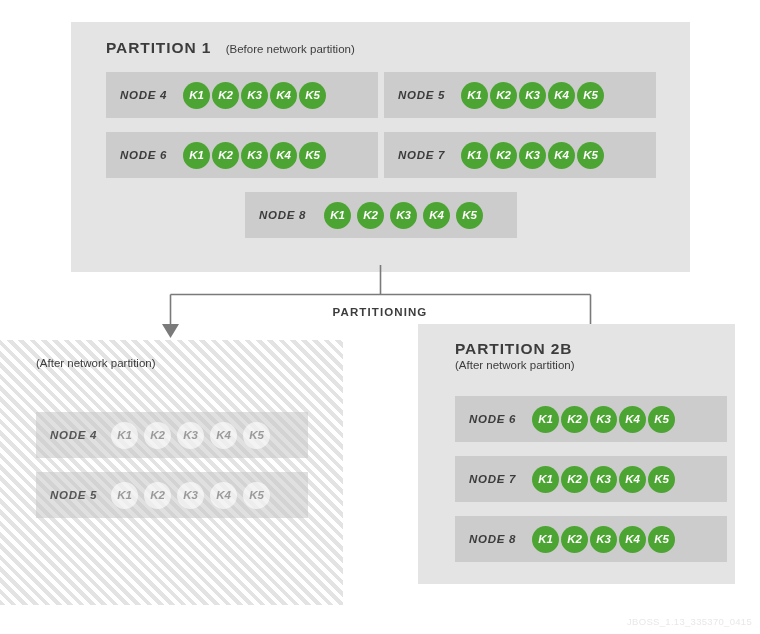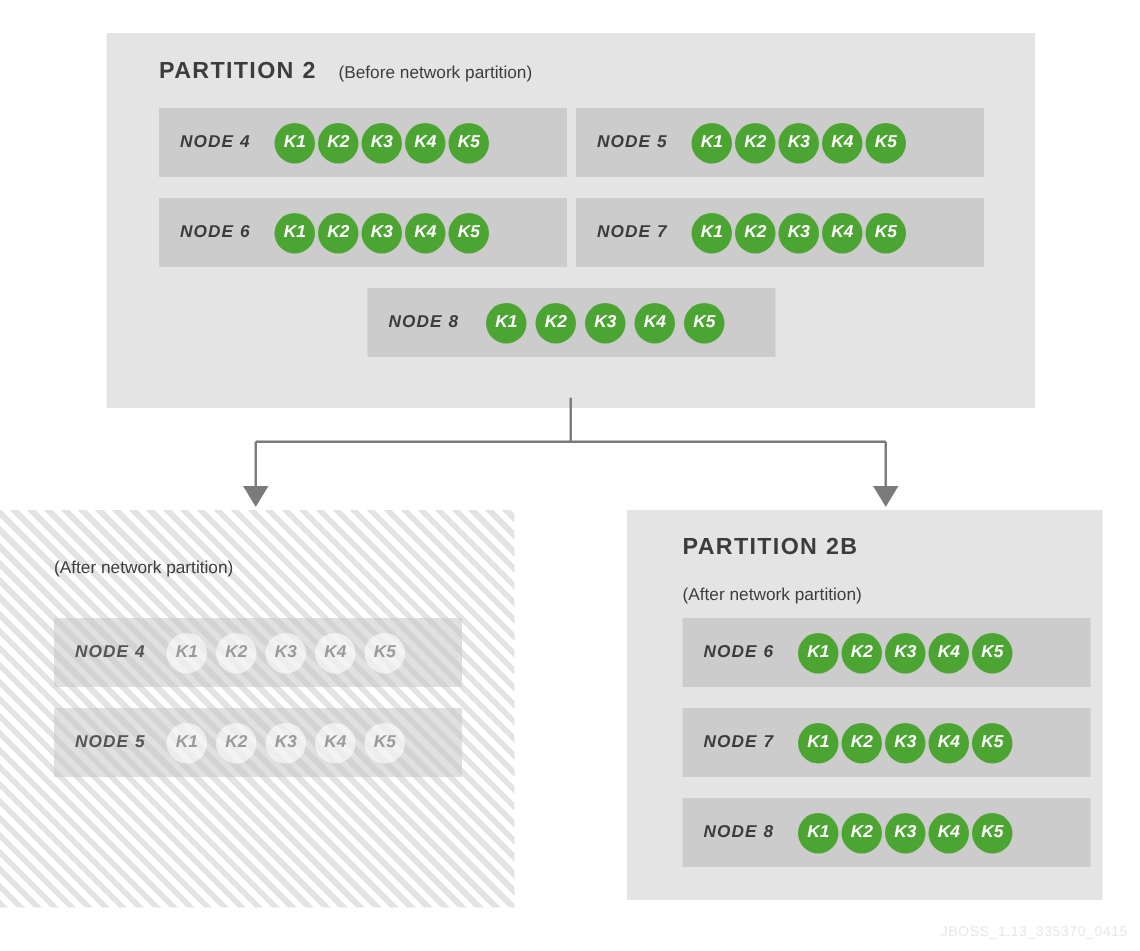--- a/index.html
+++ b/index.html
@@ -57,21 +57,21 @@
     vertical-align: baseline;
   }
   .heading-inline .panel-subtitle {
     margin-left: 10px;
   }
   .heading-stacked .panel-title {
     display: block;
   }
   .heading-stacked .panel-subtitle {
     display: block;
-    margin-top: 17px;
+    margin-top: 1px;
   }
 
   
   .node-row {
     position: absolute;
     background: #cccccc;
     box-sizing: border-box;
     display: flex;
     align-items: center;
     font-style: italic;
@@ -153,21 +153,21 @@
   }
 </style>
 </head>
 <body>
 
 <div id="stage">
 
   <div class="panel" style="left:71px; top:22px; width:619px; height:250px;">
 
     <div class="panel-heading heading-inline" style="left:35px; top:17px;">
-      <span class="panel-title">PARTITION 2</span>
+      <span class="panel-title">PARTITION 1</span>
       <span class="panel-subtitle">(Before network partition)</span>
     </div>
 
     <div class="node-row" style="left:35px; top:50px; width:272px; height:46px; padding-left:14px;">
       <span class="node-label">NODE 4</span>
       <span class="keys tight" style="margin-left:16px;">
         <span class="key">K1</span>
         <span class="key">K2</span>
         <span class="key">K3</span>
         <span class="key">K4</span>
@@ -224,20 +224,21 @@
     <g stroke="#7a7a7a" stroke-width="1.6" fill="none">
       <path d="M380.5,0 L380.5,29.5"></path>
       <path d="M170.5,29.5 L590.5,29.5"></path>
       <path d="M170.5,29.5 L170.5,60"></path>
       <path d="M590.5,29.5 L590.5,60"></path>
     </g>
     <polygon points="162,59 179,59 170.5,73" fill="#7a7a7a"></polygon>
     <polygon points="582,59 599,59 590.5,73" fill="#7a7a7a"></polygon>
   </svg>
 
+  <div class="partitioning-label">PARTITIONING</div>
 
   <div class="panel hatched" style="left:0px; top:340px; width:343px; height:265px;">
 
     <div class="panel-heading heading-stacked" style="left:36px; top:16px;">
       <span class="panel-subtitle">(After network partition)</span>
     </div>
 
     <div class="node-row muted" style="left:36px; top:72px; width:272px; height:46px; padding-left:14px;">
       <span class="node-label">NODE 4</span>
       <span class="keys" style="margin-left:14px;">
@@ -254,21 +255,21 @@
       <span class="keys" style="margin-left:14px;">
         <span class="key">K1</span>
         <span class="key">K2</span>
         <span class="key">K3</span>
         <span class="key">K4</span>
         <span class="key">K5</span>
       </span>
     </div>
   </div>
 
-  <div class="panel" style="left:418px; top:340px; width:317px; height:260px;">
+  <div class="panel" style="left:418px; top:324px; width:317px; height:260px;">
 
     <div class="panel-heading heading-stacked" style="left:37px; top:16px;">
       <span class="panel-title">PARTITION 2B</span>
       <span class="panel-subtitle">(After network partition)</span>
     </div>
 
     <div class="node-row" style="left:37px; top:72px; width:272px; height:46px; padding-left:14px;">
       <span class="node-label">NODE 6</span>
       <span class="keys tight" style="margin-left:16px;">
         <span class="key">K1</span>

